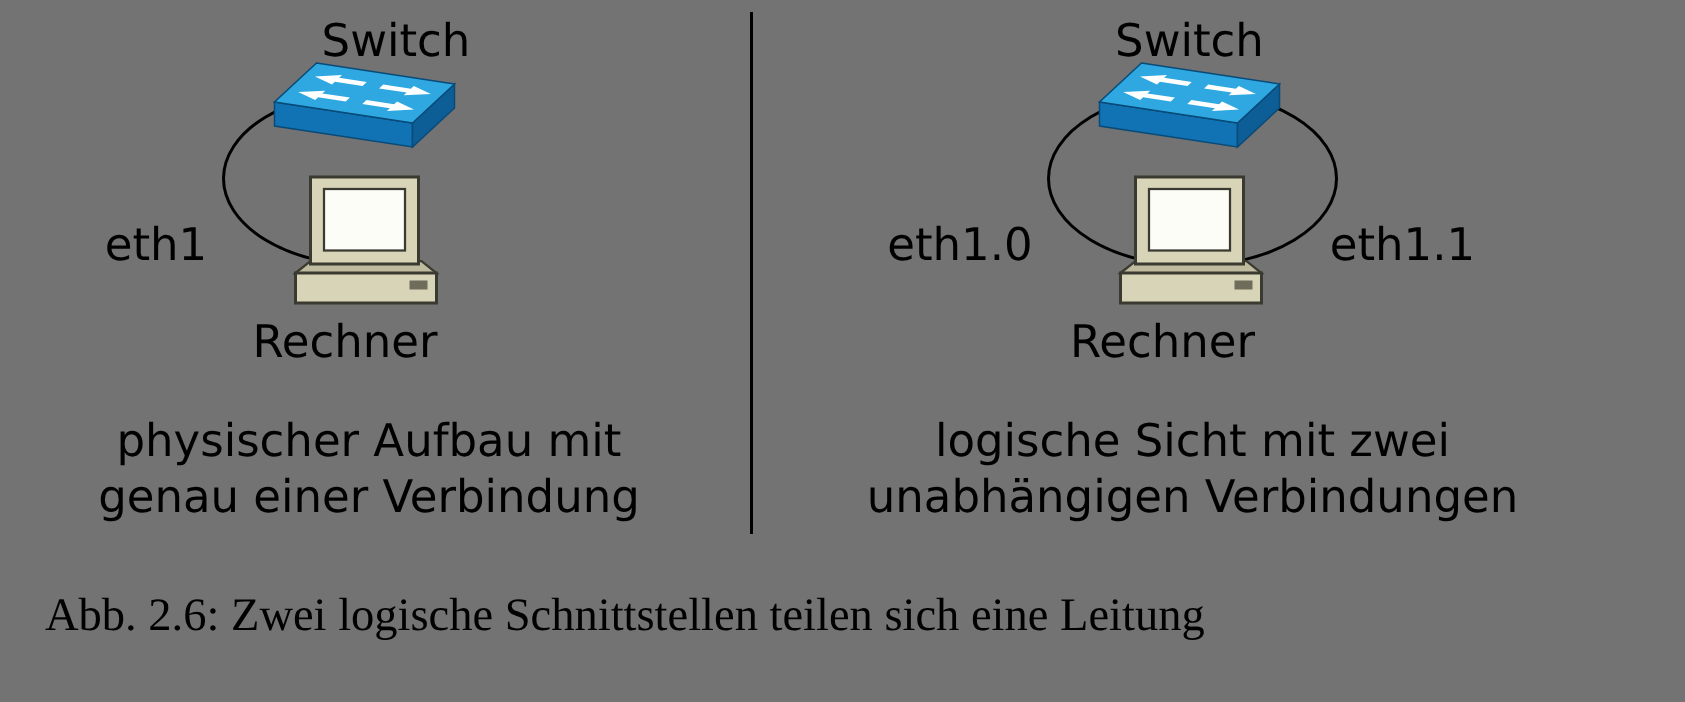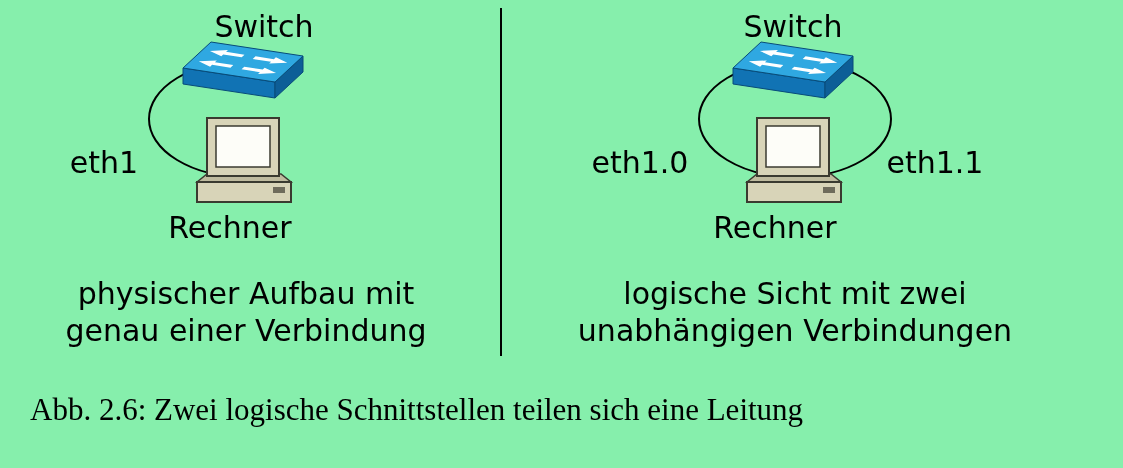--- a/index.html
+++ b/index.html
@@ -4,21 +4,21 @@
 <style>
   html, body {
     margin: 0;
     padding: 0;
     background: #ffffff;
   }
   .page {
     position: relative;
     width: 1123px;
     height: 468px;
-    background: #86efac;
+    background: #737373;
     overflow: hidden;
   }
   svg text { fill: #000000; }
   .lbl {
     font-family: "DejaVu Sans", "Liberation Sans", sans-serif;
     font-size: 30px;
   }
   .cap {
     font-family: "Liberation Serif", "DejaVu Serif", serif;
     font-size: 31px;

